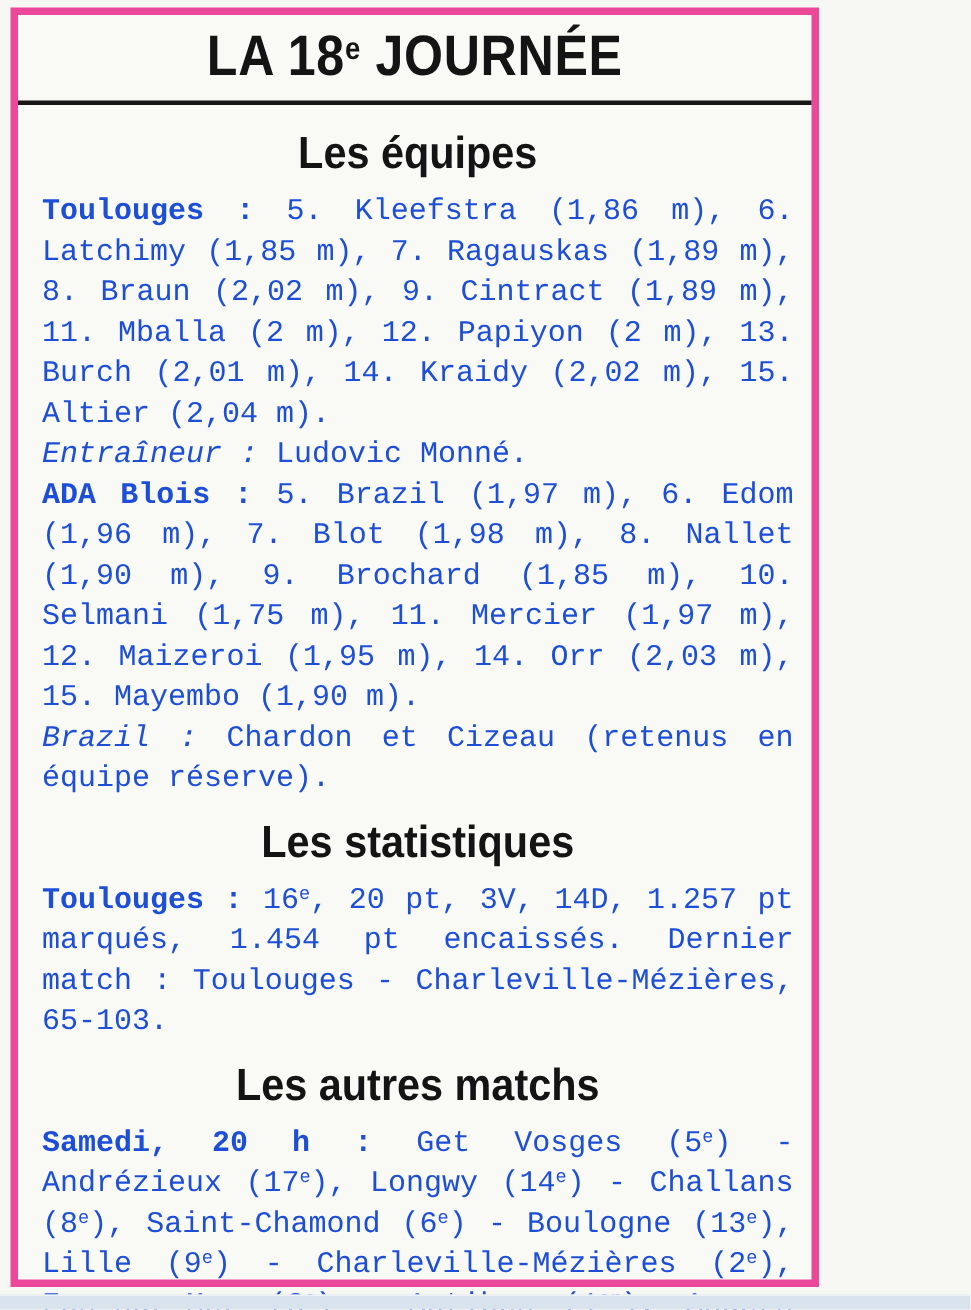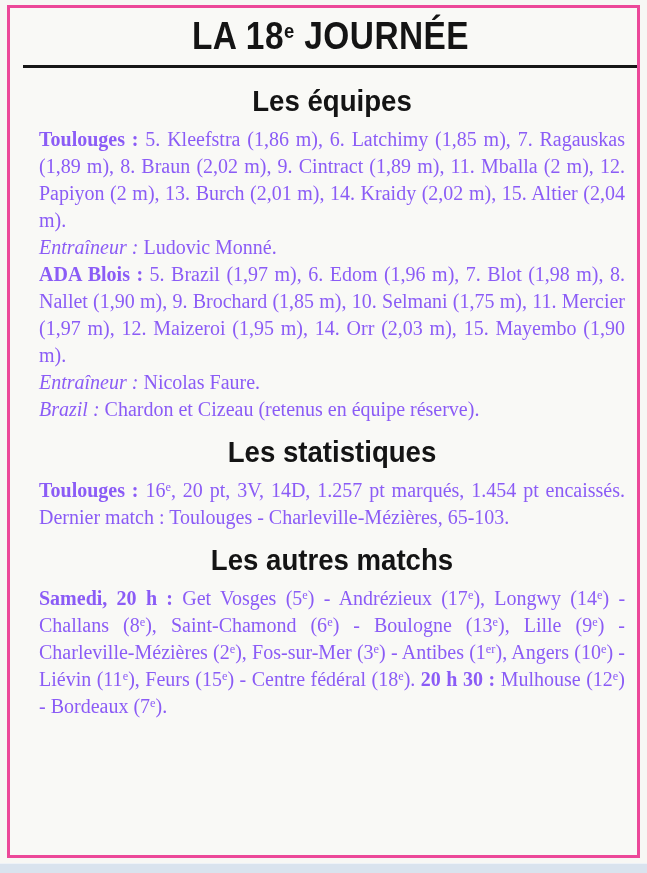--- a/index.html
+++ b/index.html
@@ -15,26 +15,25 @@
     color: #1a1a1a;
     font-family: "Liberation Serif", "DejaVu Serif", serif;
   }
   .page { position: absolute; inset: 0; }
 
   
   .doc {
     position: absolute;
     left: 7px;
     top: 5px;
-    width: 633px;
+    width: 539px;
     height: 853px;
     box-sizing: border-box;
-    border: 3px solid #ec4899;
+    border: 5px solid #ec4899;
     background: #f9f9f6;
-    padding-left: 13px;
   }
 
   
   .title-band {
     height: 60px;
     box-sizing: border-box;
     border-bottom: 3px solid #171717;
     display: flex;
     align-items: center;
     justify-content: center;
@@ -65,21 +64,22 @@
     transform: scaleX(0.92);
     transform-origin: center;
     color: #141414;
   }
 
   .para {
     margin: 0;
     font-size: 20px;
     line-height: 27px;
     text-align: justify;
-    color: #8b5cf6;
+    color: #1d4ed8;
+    font-family: Liberation Mono, monospace;
   }
   .para sup { font-size: 0.62em; line-height: 0; vertical-align: 6px; }
   .lead.bold { font-weight: 700; }
   .lead.italic { font-style: italic; }
   .ibold { font-weight: 700; }
 
   
   .strip {
     position: absolute;
     left: 0;
@@ -101,21 +101,20 @@
     <div class="content" id="sections-root">
   <section class="section">
     <h2 class="heading">Les équipes</h2>
     <div class="paras">
   <p class="para"><span class="lead bold">Toulouges :</span> <span class="ptext">5. Kleefstra (1,86 m), 6. Latchimy (1,85 m), 7. Ragauskas (1,89 m), 8. Braun (2,02 m), 9. Cintract (1,89 m), 11. Mballa (2 m), 12. Papiyon (2 m), 13. Burch (2,01 m), 14. Kraidy (2,02 m), 15. Altier (2,04 m).</span></p>
 
   <p class="para"><span class="lead italic">Entraîneur :</span> <span class="ptext">Ludovic Monné.</span></p>
 
   <p class="para"><span class="lead bold">ADA Blois :</span> <span class="ptext">5. Brazil (1,97 m), 6. Edom (1,96 m), 7. Blot (1,98 m), 8. Nallet (1,90 m), 9. Brochard (1,85 m), 10. Selmani (1,75 m), 11. Mercier (1,97 m), 12. Maizeroi (1,95 m), 14. Orr (2,03 m), 15. Mayembo (1,90 m).</span></p>
 
-  <p class="para"><span class="lead italic">Entraîneur :</span> <span class="ptext">Nicolas Faure.</span></p>
 
   <p class="para"><span class="lead italic">Brazil :</span> <span class="ptext">Chardon et Cizeau (retenus en équipe réserve).</span></p>
 </div>
   </section>
 
   <section class="section">
     <h2 class="heading">Les statistiques</h2>
     <div class="paras">
   <p class="para"><span class="lead bold">Toulouges :</span> <span class="ptext">16<sup>e</sup>, 20 pt, 3V, 14D, 1.257 pt marqués, 1.454 pt encaissés. Dernier match : Toulouges - Charleville-Mézières, 65-103.</span></p>
 

